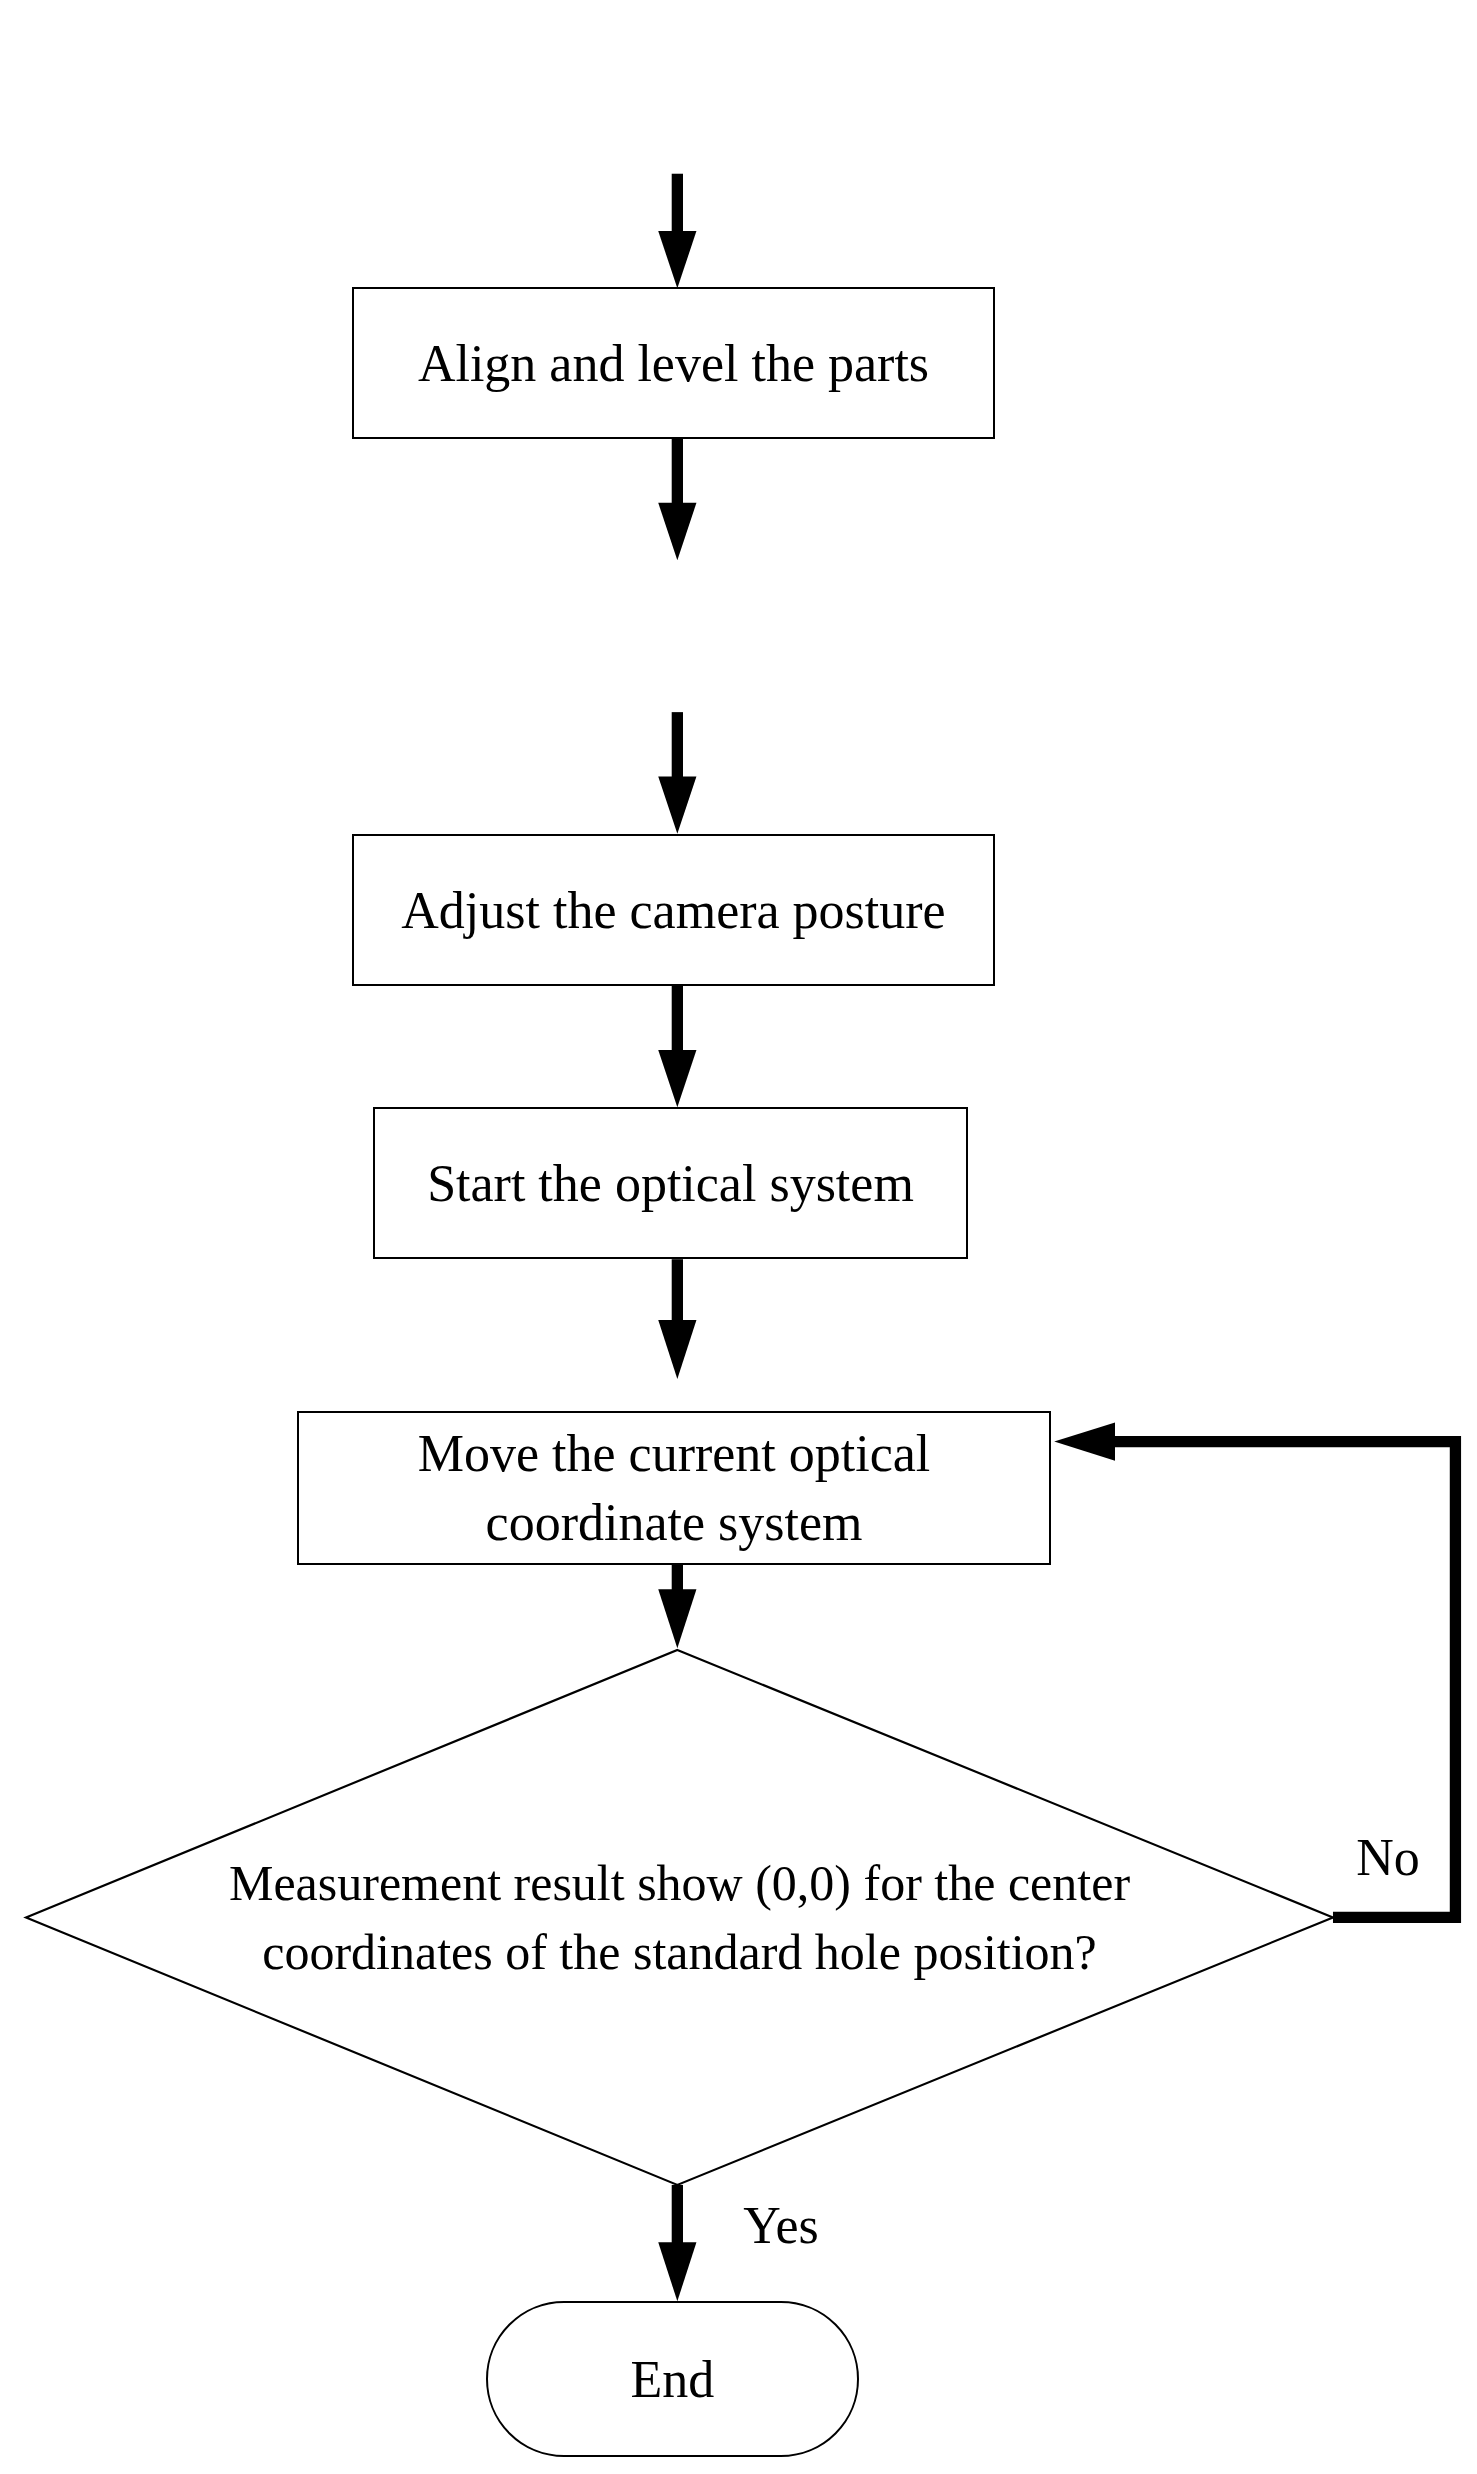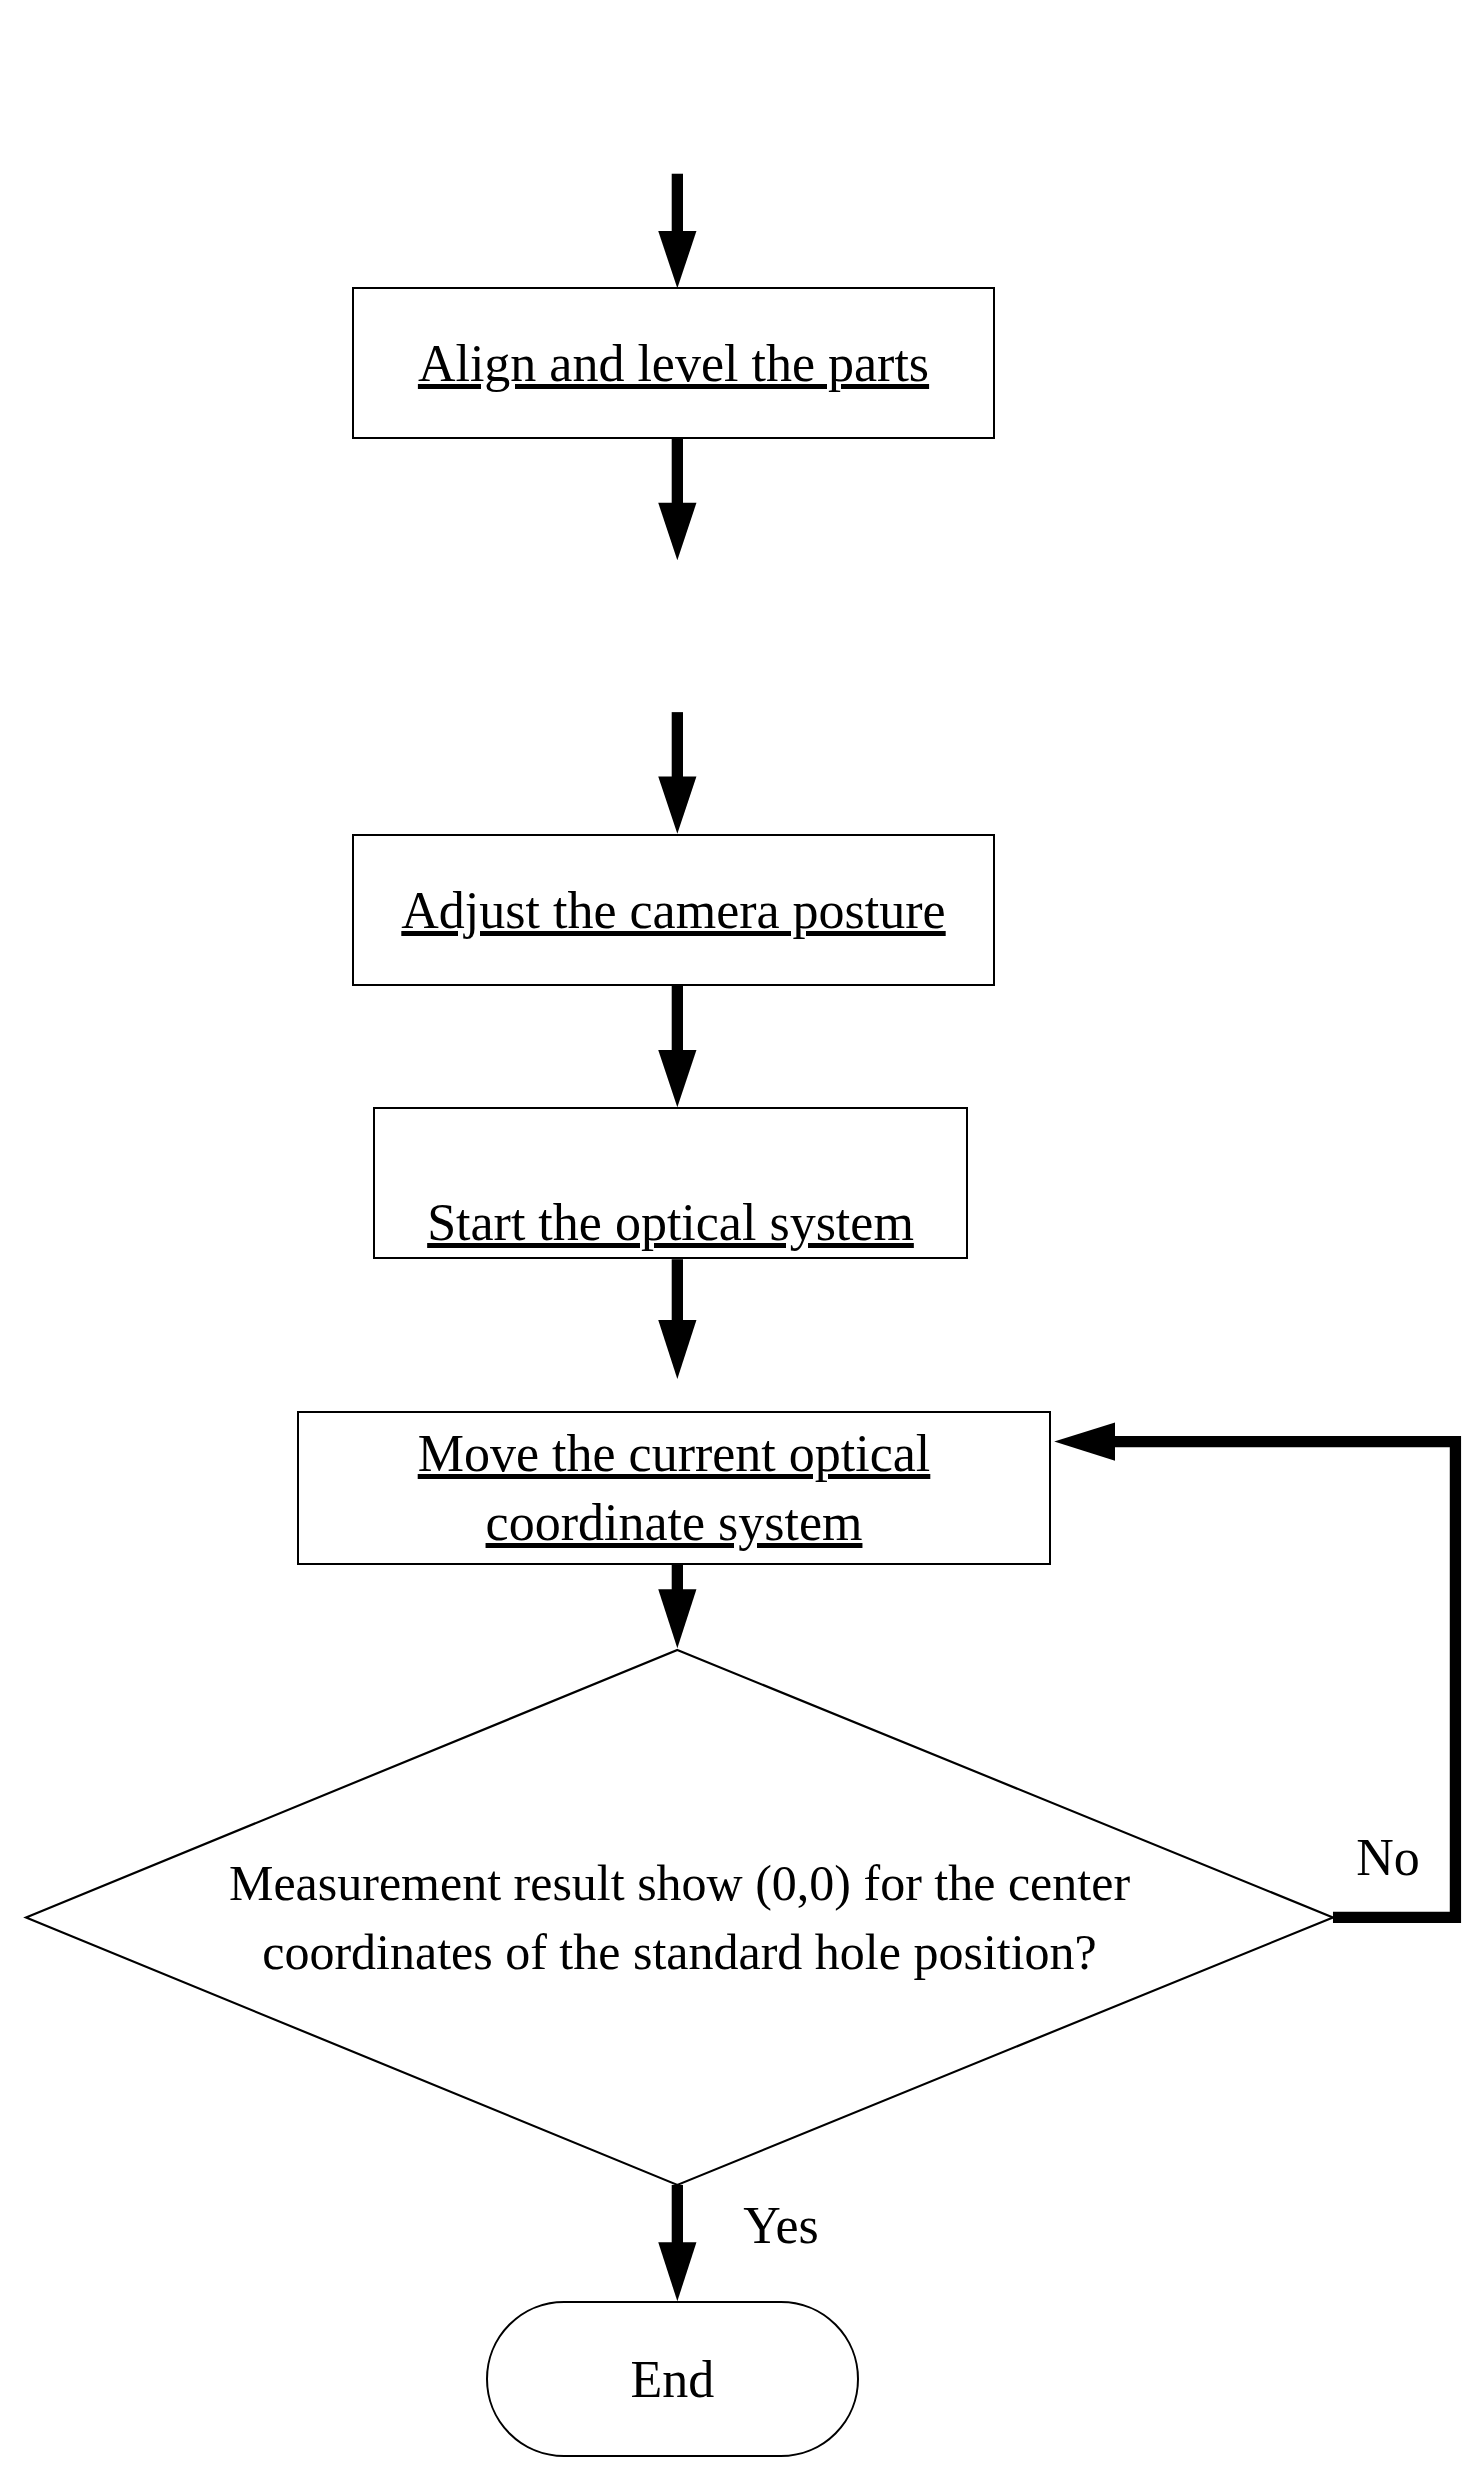--- a/index.html
+++ b/index.html
@@ -27,21 +27,20 @@
     align-items: center;
     justify-content: center;
     text-align: center;
     font-size: 52px;
     line-height: 69px;
     background: #ffffff;
     box-sizing: border-box;
   }
   .process {
     border: 2.6px solid #000000;
-    text-decoration: underline;
   }
   .terminator {
     border: 2.6px solid #000000;
     border-radius: 78px;
   }
   .decision-text {
     position: absolute;
     display: flex;
     align-items: center;
     justify-content: center;
@@ -119,21 +118,21 @@
 
   <div class="node process" style="left:352px; top:287px; width:643px; height:152px;">
     <span>Align and level the parts</span>
   </div>
 
 
   <div class="node process" style="left:352px; top:834px; width:643px; height:152px;">
     <span>Adjust the camera posture</span>
   </div>
 
-  <div class="node process" style="left:373px; top:1107px; width:595px; height:152px;align-items:flex-end;">
+  <div class="node process" style="left:373px; top:1107px; width:595px; height:152px;">
     <span>Start the optical system</span>
   </div>
 
   <div class="node process move-label" style="left:297px; top:1379px; width:754px; height:154px;margin-top:32px;">
     <span>Move the current optical coordinate system</span>
   </div>
 
   <div class="decision-text" style="left:26px; top:1650px; width:1307px; height:535px;">
     <span>Measurement result show (0,0) for the center coordinates of the standard hole position?</span>
   </div>

